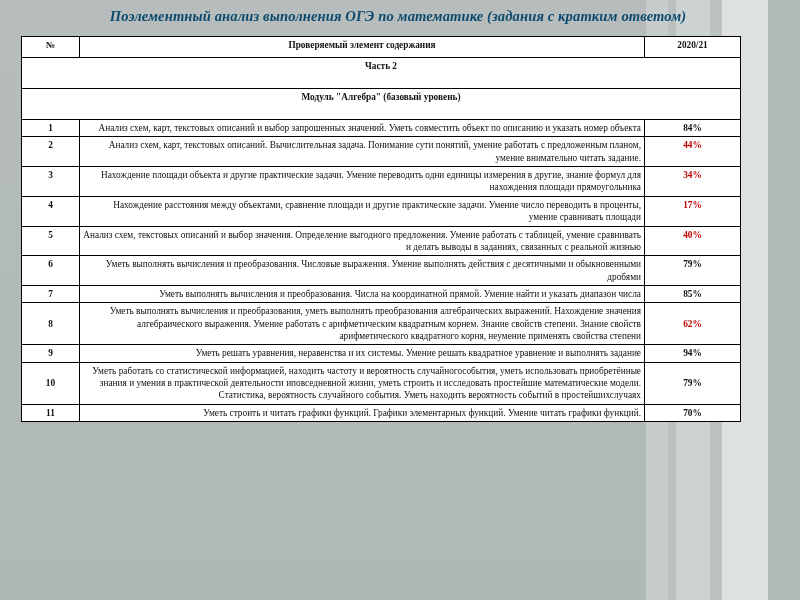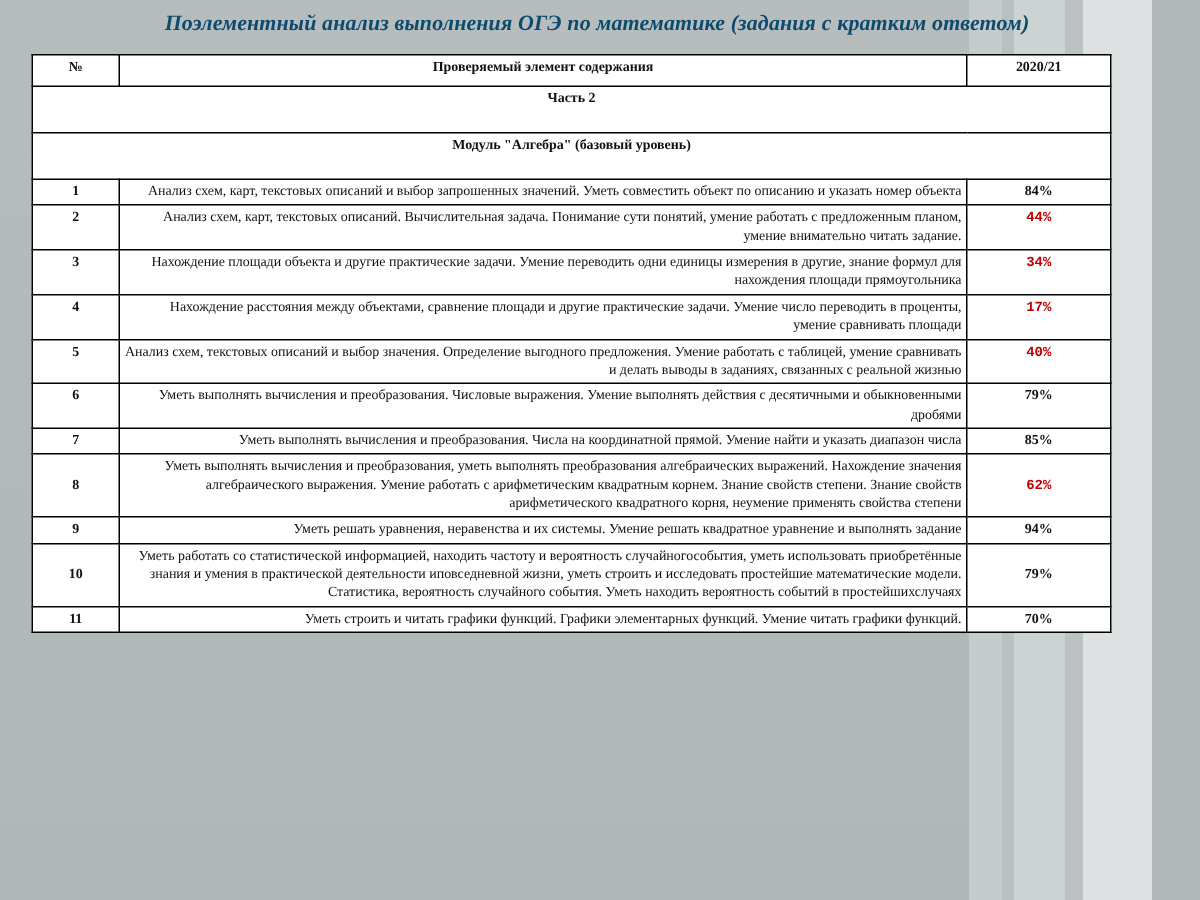--- a/index.html
+++ b/index.html
@@ -110,21 +110,21 @@
     text-align: right;
     font-size: 9.3px;
   }
   .val-cell {
     text-align: center;
     font-weight: bold;
     font-size: 10.2px;
     color: #111111;
   }
   .val-cell.mid { vertical-align: middle; }
-  .val-cell.low { color: #c00000; font-family: Liberation Mono, monospace; }
+  .val-cell.low { color: #c00000; }
 </style>
 </head>
 <body>
 
 <div id="slide-background"></div>
 <div class="band b1"></div>
 <div class="band b2"></div>
 <div class="band b3"></div>
 <div class="band b4"></div>
 <div class="band b5"></div>

